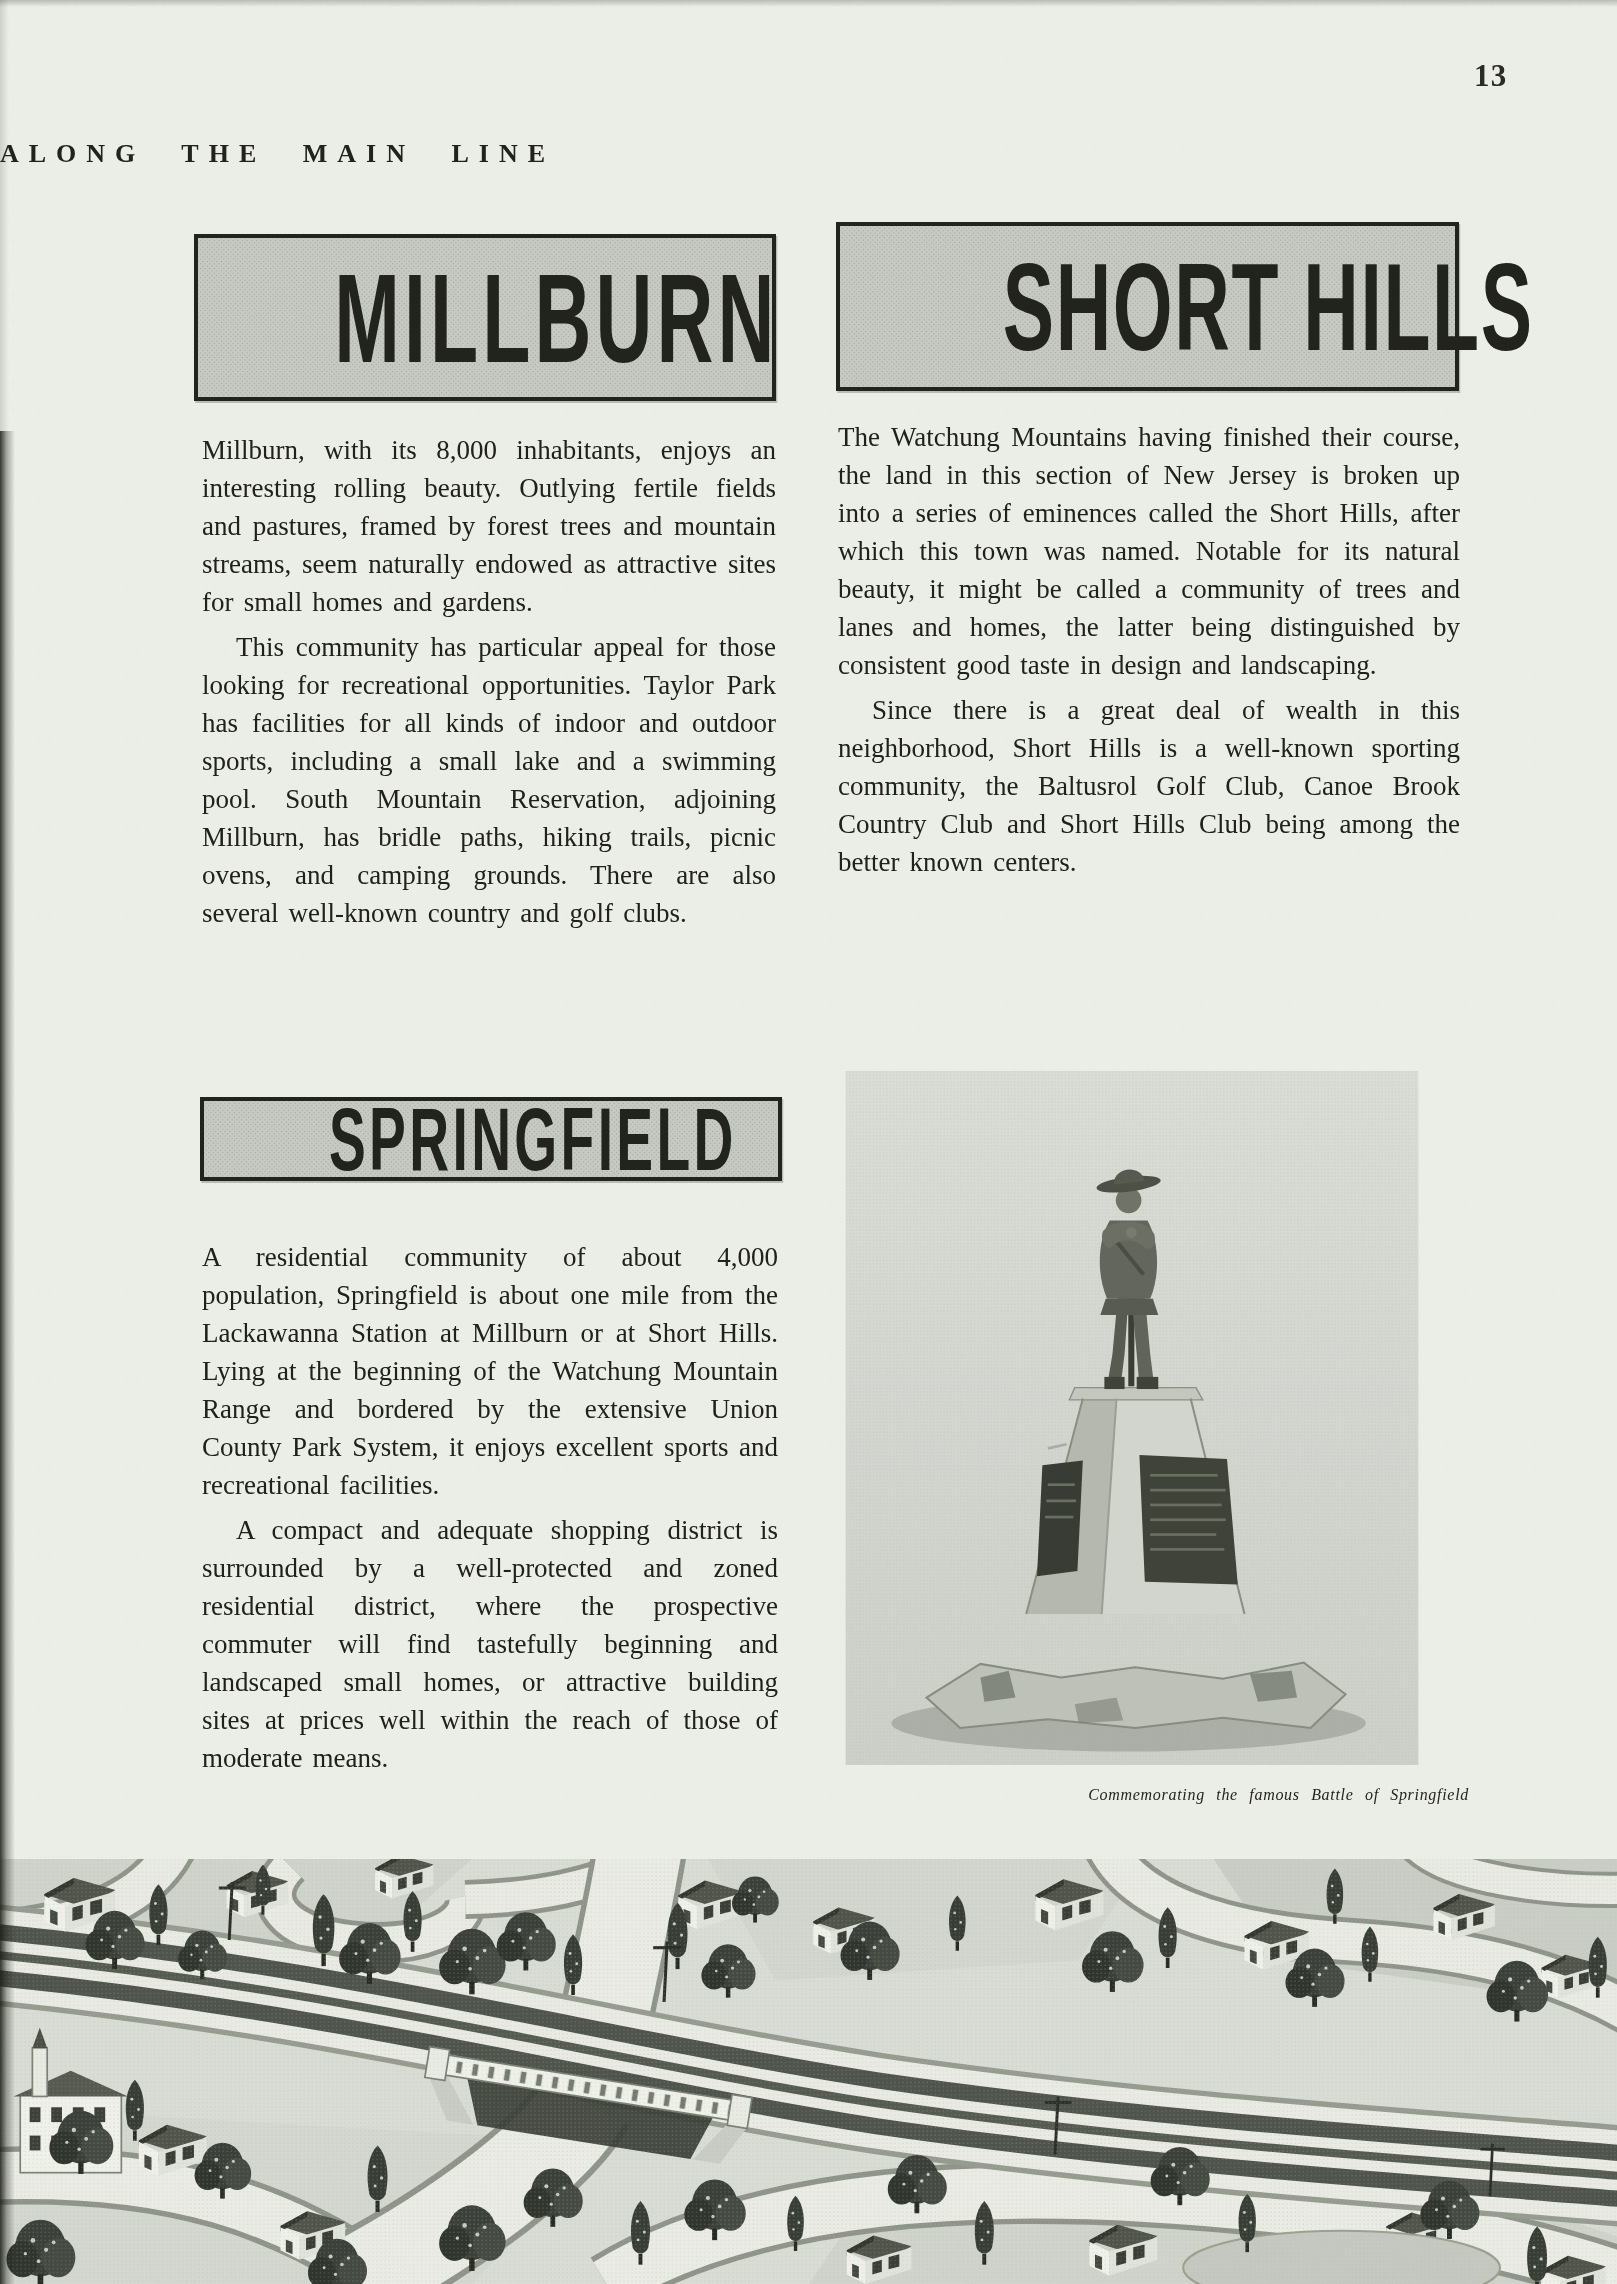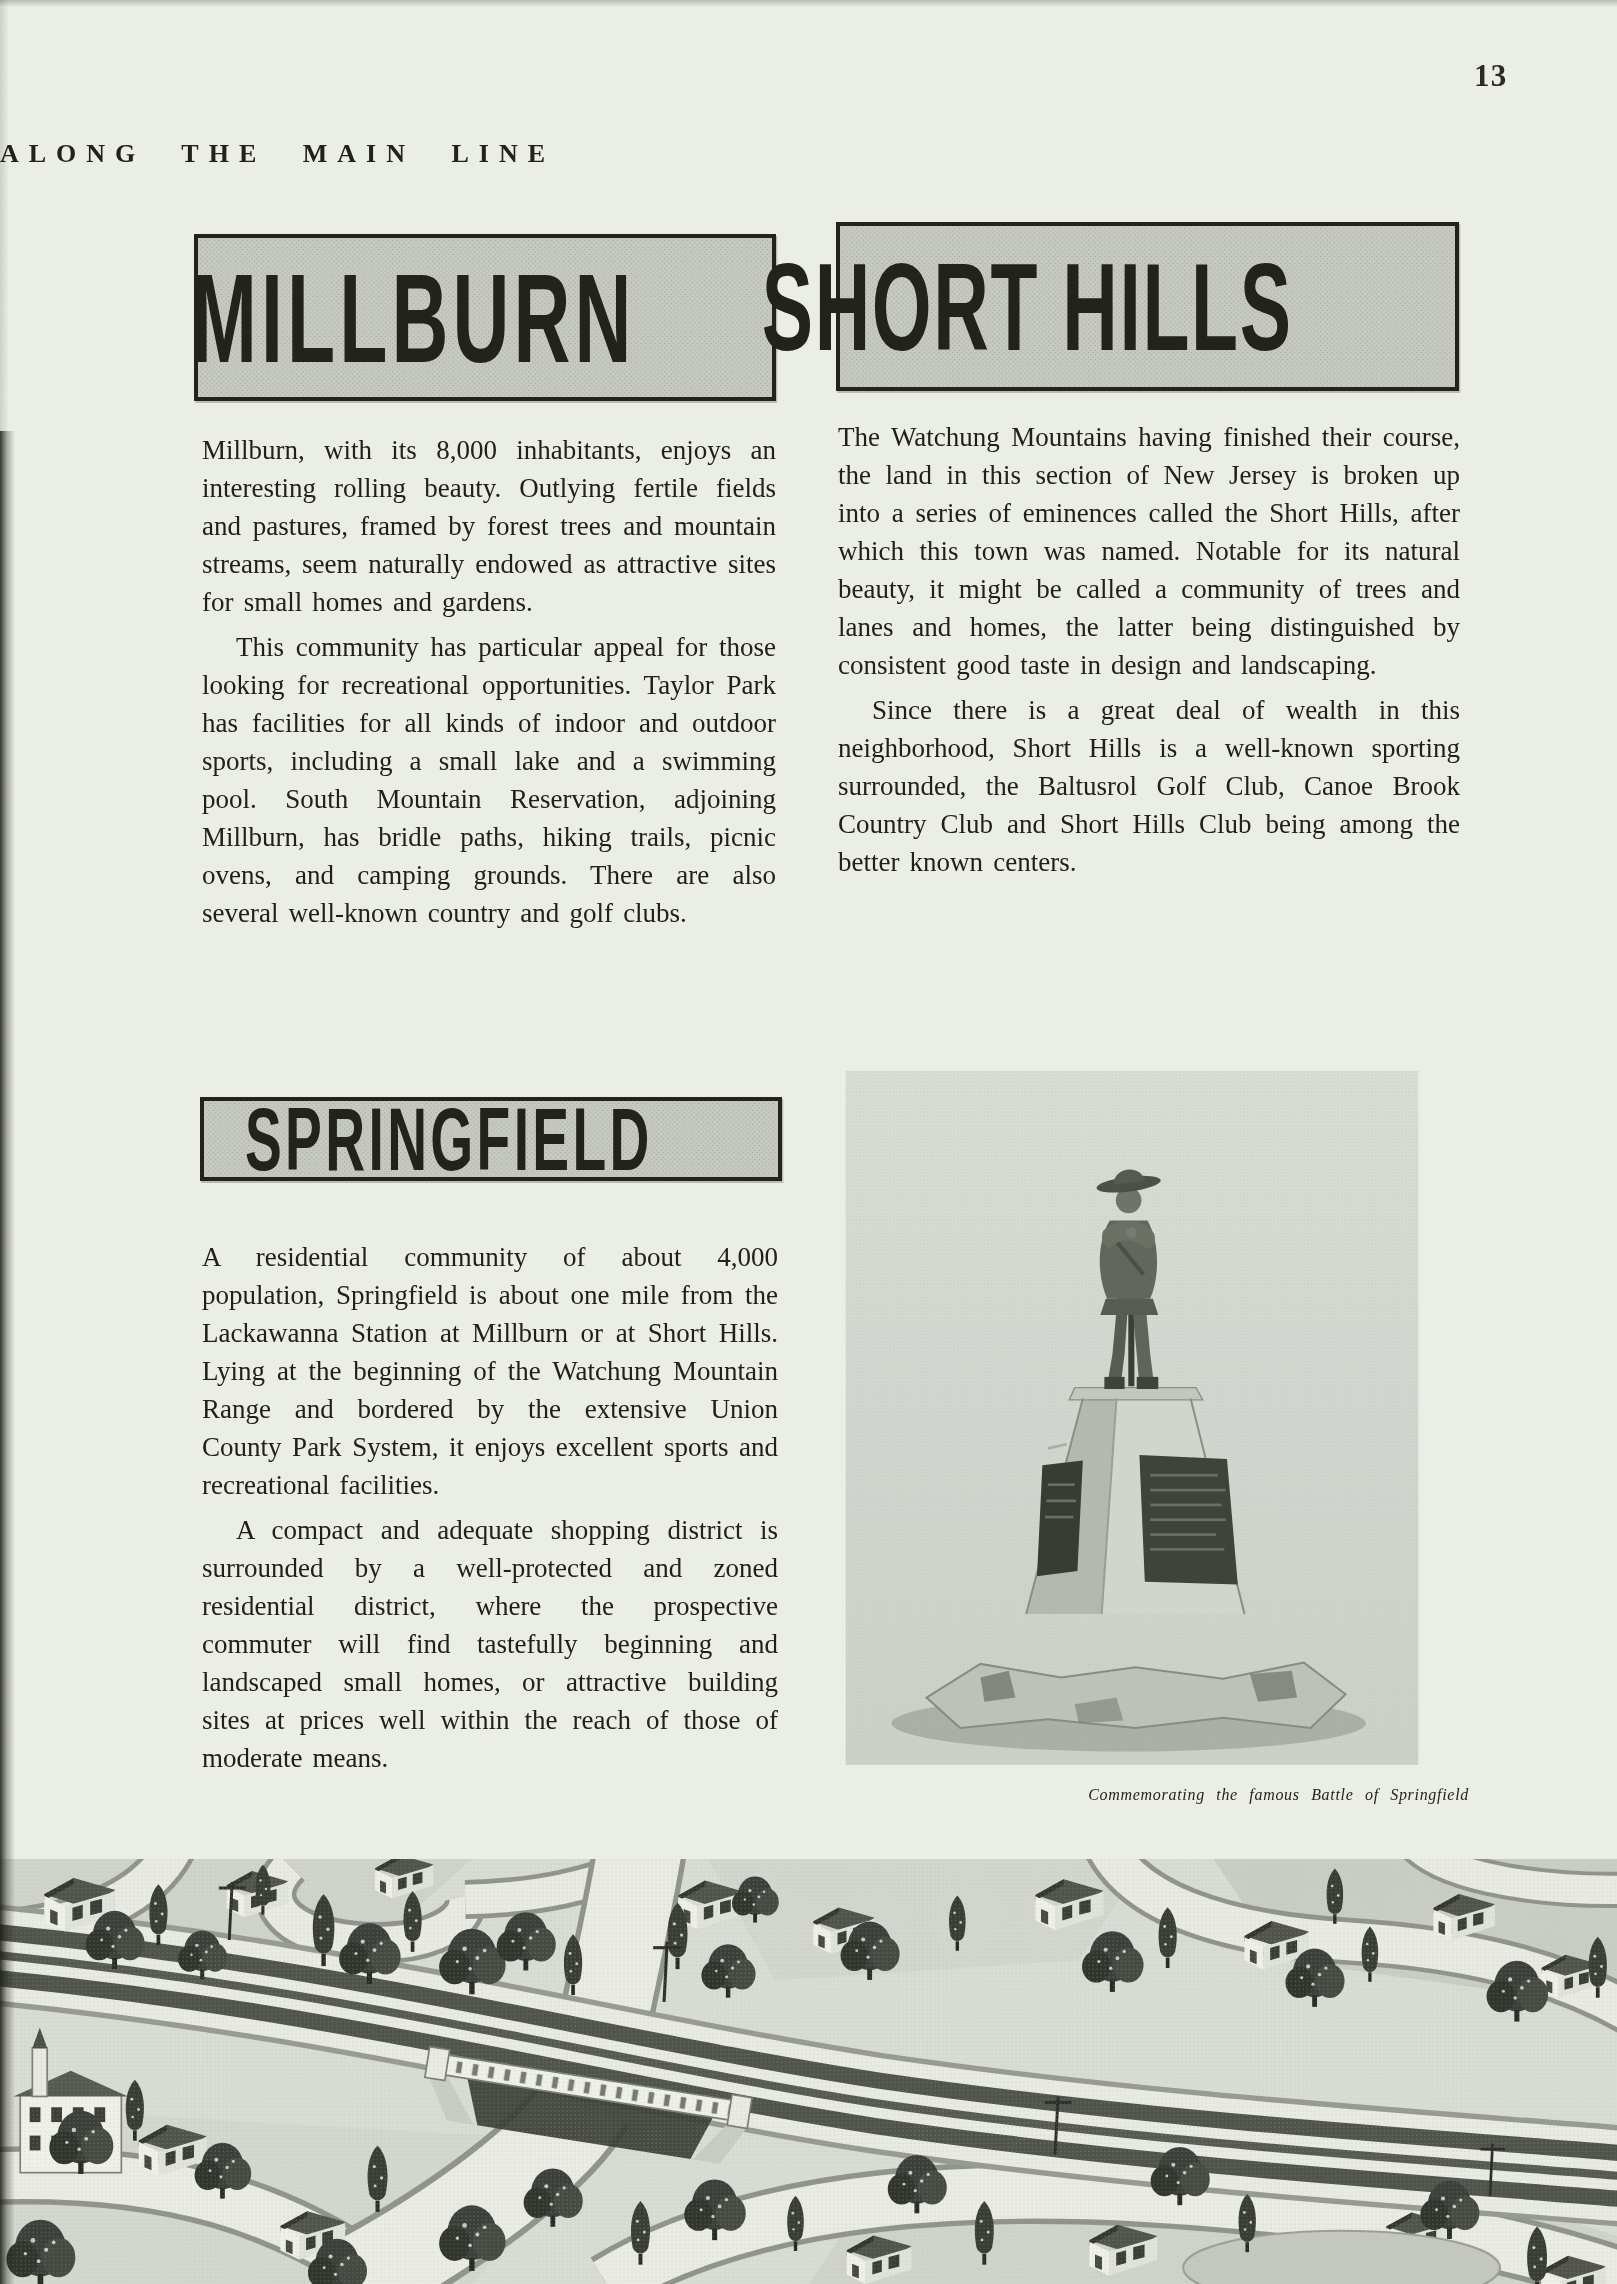--- a/index.html
+++ b/index.html
@@ -37,21 +37,21 @@
     position:absolute; top:139px; left:0; width:1551px; text-align:left;
     font-family:Liberation Serif, serif; font-weight:700; font-size:26px;
     letter-spacing:10px; word-spacing:20px; color:#22221c; white-space:nowrap;
   }
   .town-box {
     position:absolute; border:4px solid #23231d; box-sizing:border-box;
     background-color:#c6c9c1;
     background-image:radial-gradient(#9da297 0.7px, transparent 0.8px),
                      radial-gradient(#9da297 0.7px, transparent 0.8px);
     background-size:4.7px 4.7px; background-position:0 0, 2.4px 2.4px;
-    display:flex; align-items:center; justify-content:flex-end;
+    display:flex; align-items:center; justify-content:flex-start;
     box-shadow: 1.3px 2px 0 rgba(35,35,29,0.25);
   }
   #millburn-box   { left:194px;  top:234px;  width:582px; height:167px; }
   #shorthills-box { left:836px; top:222px;  width:623px; height:169px; }
   #springfield-box{ left:200px;  top:1097px; width:582px; height:84px; }
   .town-box .label {
     font-family:"Liberation Sans", sans-serif; font-weight:700; color:#23231d;
     transform:scaleX(0.62); white-space:nowrap;
   }
   #millburn-box .label   { font-size:127px; letter-spacing:6.7px; }
@@ -93,21 +93,21 @@
     <span class="label">SHORT HILLS</span>
   </div>
 
   <div class="col" id="millburn-text">
     <p>Millburn, with its 8,000 inhabitants, enjoys an interesting rolling beauty.  Outlying fertile fields and pastures, framed by forest trees and mountain streams, seem naturally endowed as attractive sites for small homes and gardens.</p>
     <p>This community has particular appeal for those looking for recreational opportunities. Taylor Park has facilities for all kinds of indoor and outdoor sports, including a small lake and a swimming pool.  South Mountain Reservation, adjoining Millburn, has bridle paths, hiking trails, picnic ovens, and camping grounds. There are also several well-known country and golf clubs.</p>
   </div>
 
   <div class="col" id="shorthills-text">
     <p>The Watchung Mountains having finished their course, the land in this section of New Jersey is broken up into a series of eminences called the Short Hills, after which this town was named.  Notable for its natural beauty, it might be called a community of trees and lanes and homes, the latter being distinguished by consistent good taste in design and landscaping.</p>
-    <p>Since there is a great deal of wealth in this neighborhood, Short Hills is a well-known sporting surrounded, the Baltusrol Golf Club, Canoe Brook Country Club and Short Hills Club being among the better known centers.</p>
+    <p>Since there is a great deal of wealth in this neighborhood, Short Hills is a well-known sporting community, the Baltusrol Golf Club, Canoe Brook Country Club and Short Hills Club being among the better known centers.</p>
   </div>
 
   <div class="town-box" id="springfield-box">
     <span class="label">SPRINGFIELD</span>
   </div>
 
   <div class="col" id="springfield-text">
     <p>A residential community of about 4,000 population, Springfield is about one mile from the Lackawanna Station at Millburn or at Short Hills.  Lying at the beginning of the Watchung Mountain Range and bordered by the extensive Union County Park System, it enjoys excellent sports and recreational facilities.</p>
     <p>A compact and adequate shopping district is surrounded by a well-protected and zoned residential district, where the prospective commuter will find tastefully beginning and landscaped small homes, or attractive building sites at prices well within the reach of those of moderate means.</p>
   </div>

